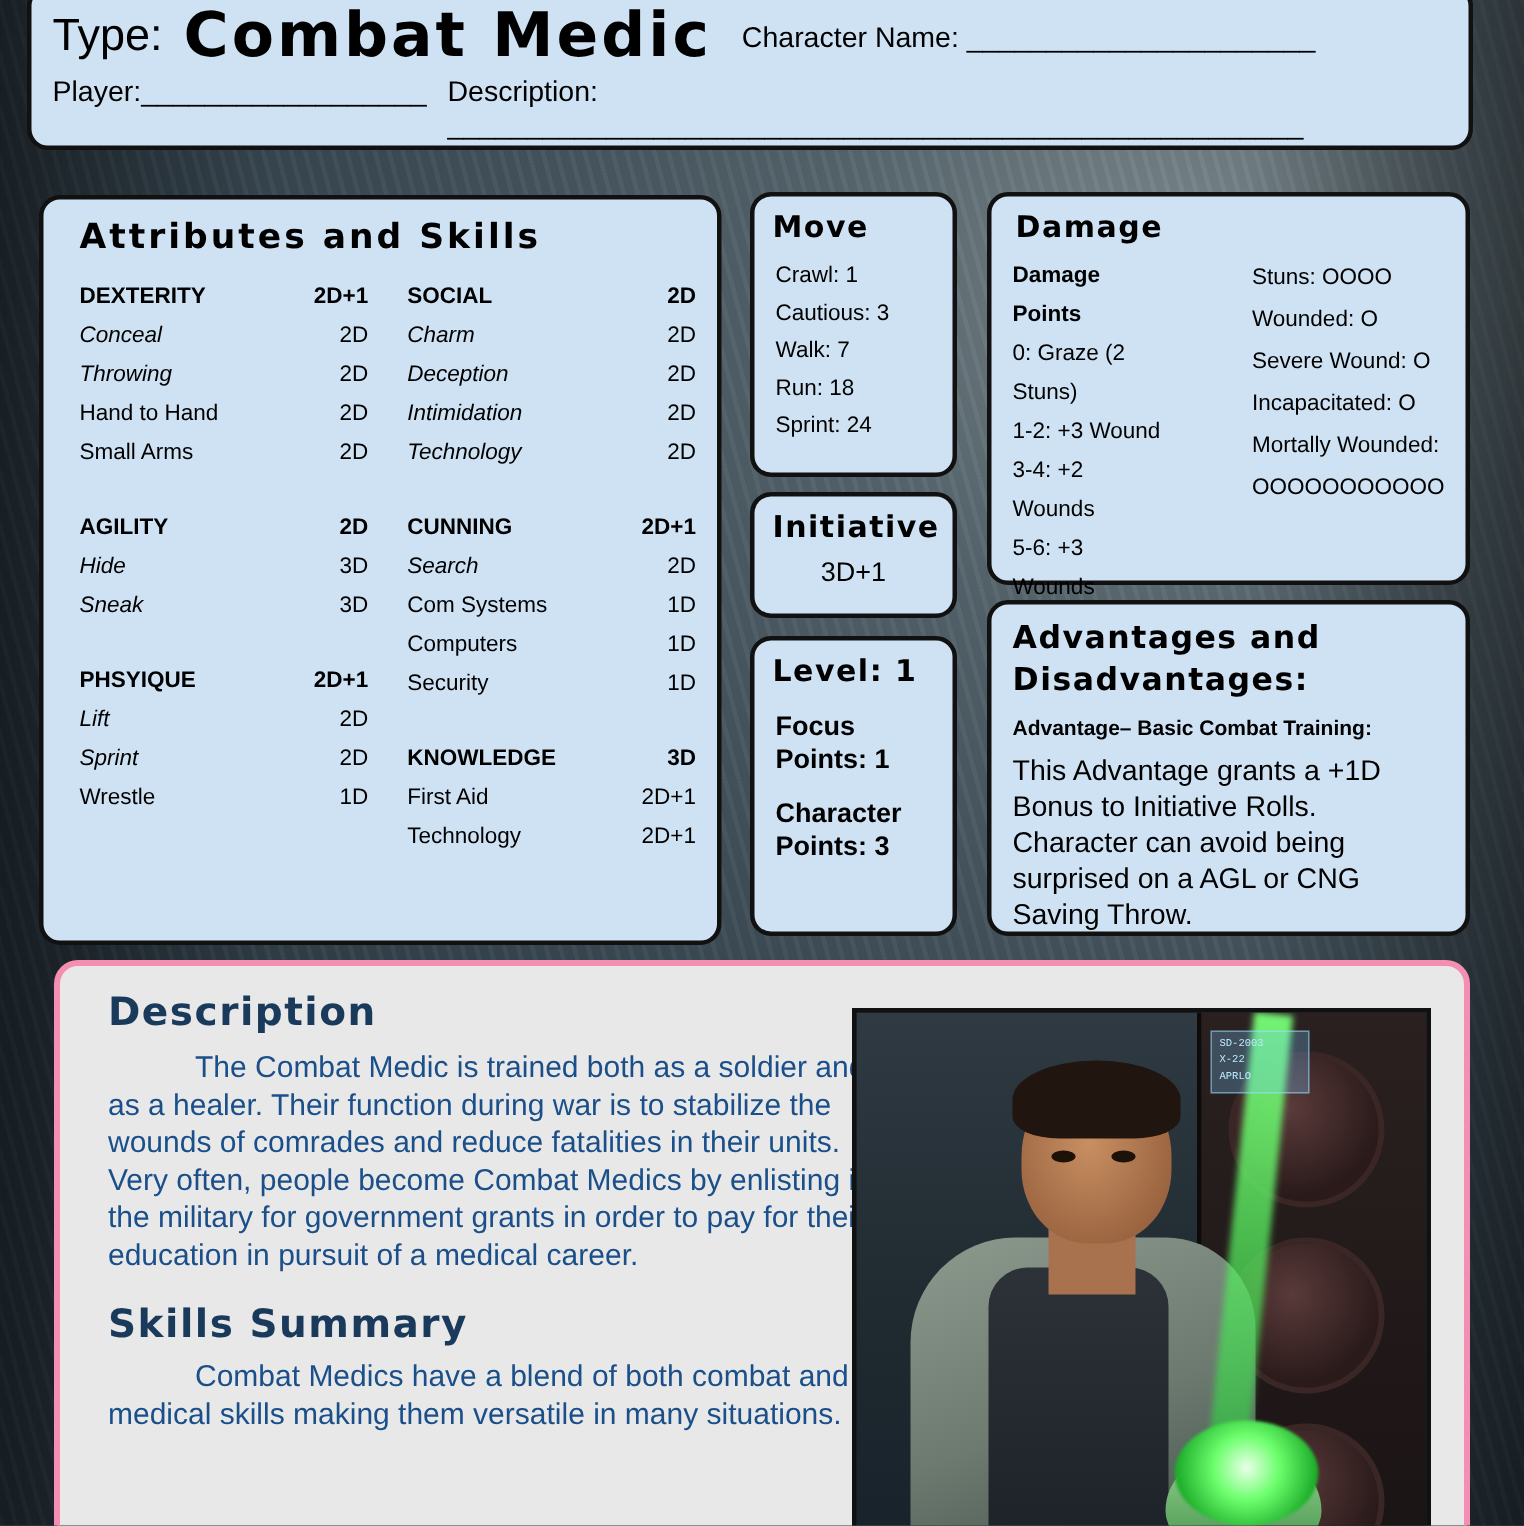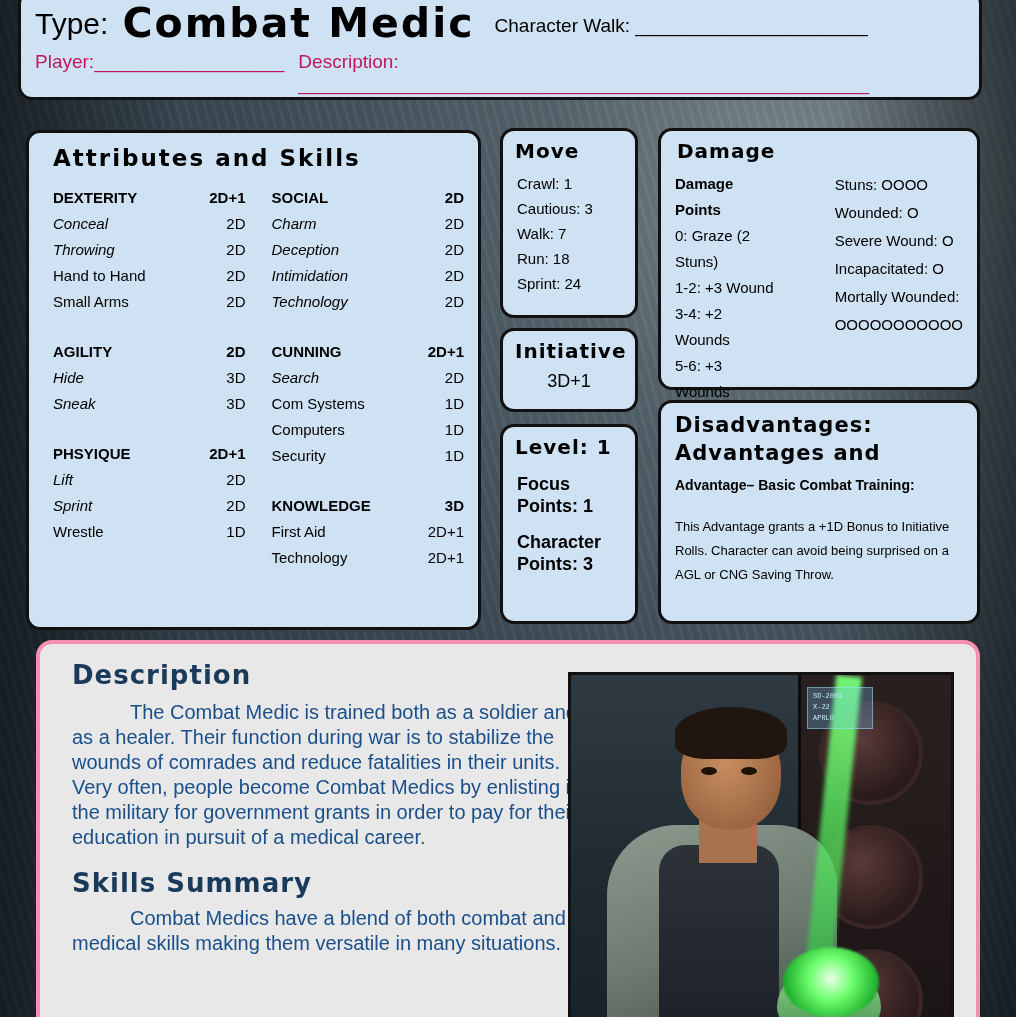--- a/index.html
+++ b/index.html
@@ -76,21 +76,21 @@
   .char-name {
     font-size: 19px;
     color: #000;
     padding-bottom: 10px;
     white-space: nowrap;
   }
   .hdr-row2 {
     display: flex;
     align-items: baseline;
     font-size: 19px;
-    color: #be185d;
+    color: #000000;
     margin-top: 4px;
   }
   .hdr-row2 .f2 { margin-left: 14px; }
 
   
   #attributes {
     left: 26px;
     top: 130px;
     width: 455px;
     height: 500px;
@@ -215,24 +215,24 @@
     color: #000;
     line-height: 28px;
   }
   .adv-sub {
     font-size: 14px;
     font-weight: bold;
     color: #000;
     margin-top: 10px;
   }
   .adv-body {
-    font-size: 13px;
+    font-size: 19px;
     color: #000;
     line-height: 24px;
-    margin-top: 22px;
+    margin-top: 10px;
   }
 
   
   #description {
     left: 36px;
     top: 640px;
     width: 944px;
     height: 400px;
     background: #e8e8e8;
     border: 4px solid #f48fb1;
@@ -358,21 +358,21 @@
 <body>
 
 <div id="bg"></div>
 
 <div id="page">
 
   <div class="panel" id="header">
     <div class="hdr-row1">
       <span class="lbl-type">Type:</span>
       <span class="type-value">Combat Medic</span>
-      <span class="char-name">Character Walk: ______________________</span>
+      <span class="char-name">Character Name: ______________________</span>
     </div>
     <div class="hdr-row2">
       <span>Player:__________________</span>
       <span class="f2">Description: ______________________________________________________</span>
     </div>
   </div>
 
   <div class="panel" id="attributes">
     <div class="sect-title">Attributes and Skills</div>
     <div class="attr-cols">
@@ -526,22 +526,22 @@
           <div class="dmg-line">Wounded: O</div>
           <div class="dmg-line">Severe Wound: O</div>
           <div class="dmg-line">Incapacitated: O</div>
           <div class="dmg-line">Mortally Wounded:</div>
           <div class="dmg-line">OOOOOOOOOOO</div>
         </div>
     </div>
   </div>
 
   <div class="panel" id="advantages">
+    <div class="adv-title">Advantages and</div>
     <div class="adv-title">Disadvantages:</div>
-    <div class="adv-title">Advantages and</div>
     <div class="adv-sub">Advantage– Basic Combat Training:</div>
     <div class="adv-body">This Advantage grants a +1D Bonus to Initiative Rolls. Character can avoid being surprised on a AGL or CNG Saving Throw.</div>
   </div>
 
   <div id="description">
     <div class="desc-title">Description</div>
     <div class="desc-body">The Combat Medic is trained both as a soldier and as a healer. Their function during war is to stabilize the wounds of comrades and reduce fatalities in their units. Very often, people become Combat Medics by enlisting in the military for government grants in order to pay for their education in pursuit of a medical career.</div>
     <div class="desc-title2">Skills Summary</div>
     <div class="desc-body">Combat Medics have a blend of both combat and medical skills making them versatile in many situations.</div>
 

